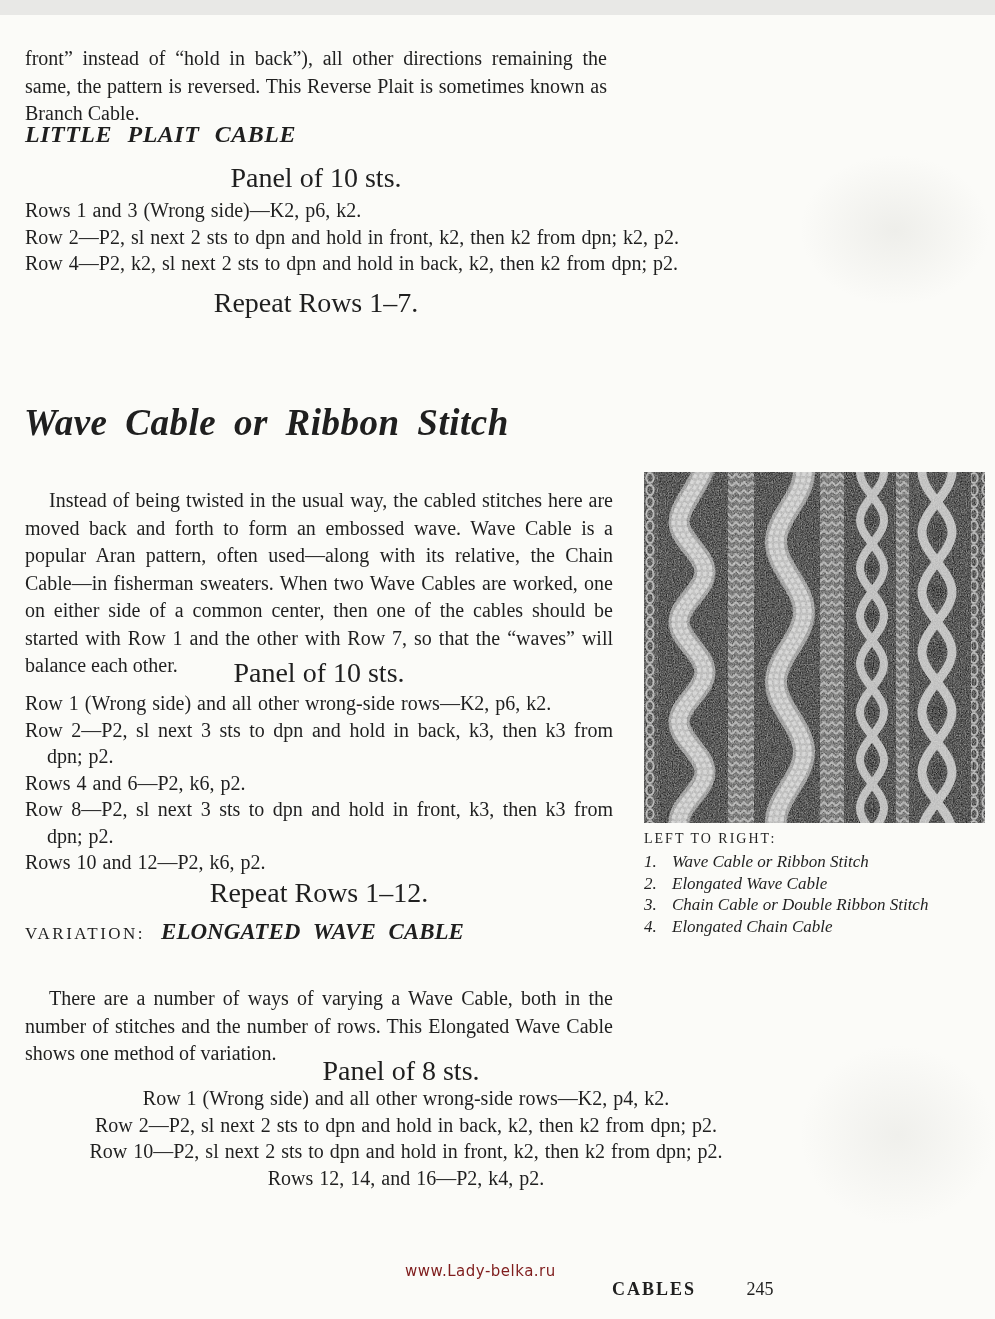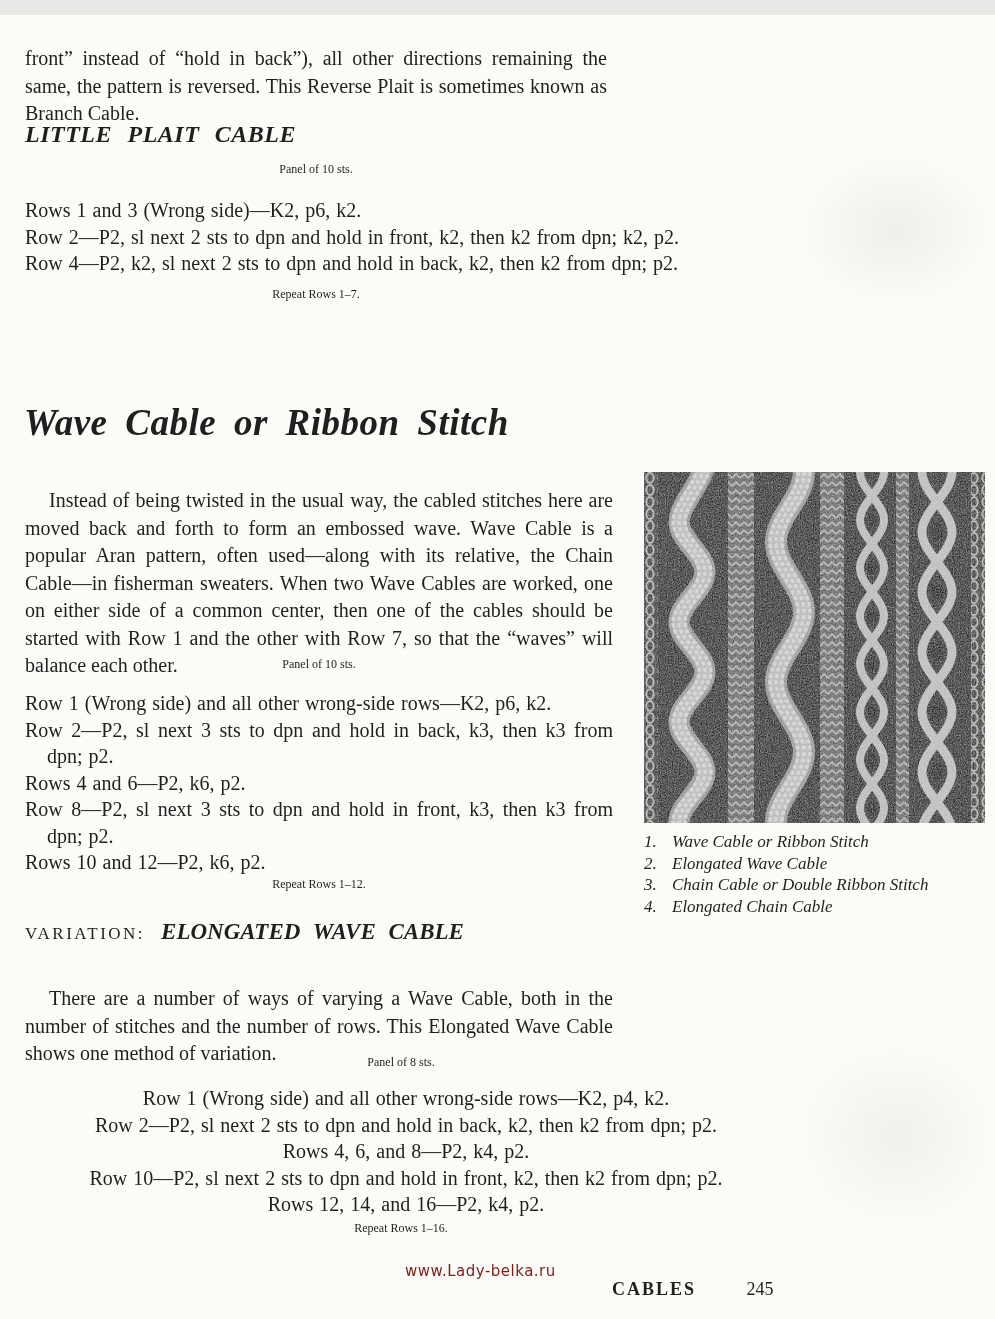--- a/index.html
+++ b/index.html
@@ -17,21 +17,21 @@
   .smudge.s1 { left:800px; top:140px; width:190px; height:150px;
     background:radial-gradient(closest-side, rgba(170,170,162,0.16), rgba(170,170,162,0)); }
   .smudge.s2 { left:800px; top:1030px; width:195px; height:180px;
     background:radial-gradient(closest-side, rgba(170,170,162,0.14), rgba(170,170,162,0)); }
 
   .abs { position:absolute; }
   .para { font-size:20px; line-height:27.5px; text-align:justify; }
   .indent { text-indent:24px; }
   .rows { font-size:20px; line-height:26.5px; }
   .rows .row { padding-left:22px; text-indent:-22px; text-align:justify; word-spacing:1px; }
-  .center { text-align:center; font-size:12px; }
+  .center { text-align:center; font-size:28px; }
 
   .intro       { left:25px; top:10px;  width:582px; }
   .lp-head     { left:25px; top:106px; width:600px; margin:0;
                  font-size:24px; font-style:italic; font-weight:bold;
                  letter-spacing:0.5px; word-spacing:9px; }
   .lp-panel    { left:25px; top:147px; width:582px; }
   .lp-rows     { left:25px; top:182px; width:778px; }
   .lp-rows .row{ text-align:left; }
   .lp-repeat   { left:25px; top:272px; width:582px; }
 
@@ -168,20 +168,21 @@
         <ellipse cx="293" cy="180" rx="6" ry="9"></ellipse>
         <ellipse cx="293" cy="240" rx="6" ry="9"></ellipse>
         <ellipse cx="293" cy="300" rx="6" ry="9"></ellipse>
       </g>
 
       <rect x="0" y="0" width="341" height="351" filter="url(#grain)" opacity="0.55"></rect>
     </svg>
   </div>
 
   <div class="abs caption">
+    <div class="cap-label">LEFT TO RIGHT:</div>
     <div class="cap-item">
       <span class="cap-num">1.</span>
       <span class="cap-text">Wave Cable or Ribbon Stitch</span>
     </div>
     <div class="cap-item">
       <span class="cap-num">2.</span>
       <span class="cap-text">Elongated Wave Cable</span>
     </div>
     <div class="cap-item">
       <span class="cap-num">3.</span>
@@ -195,25 +196,23 @@
 
   <h2 class="abs var-head">
     <span class="var-label">VARIATION:</span>
     <span class="var-title">ELONGATED WAVE CABLE</span>
   </h2>
   <p class="abs para indent var-para">There are a number of ways of varying a Wave Cable, both in the number of stitches and the number of rows. This Elongated Wave Cable shows one method of variation.</p>
   <div class="abs center var-panel">Panel of 8 sts.</div>
   <div class="abs rows var-rows">
     <div class="row">Row 1 (Wrong side) and all other wrong-side rows—K2, p4, k2.</div>
     <div class="row">Row 2—P2, sl next 2 sts to dpn and hold in back, k2, then k2 from dpn; p2.</div>
-    <div class="row">Rows 4, 6, and 8—P2, k4, p2.</div>
     <div class="row">Row 10—P2, sl next 2 sts to dpn and hold in front, k2, then k2 from dpn; p2.</div>
     <div class="row">Rows 12, 14, and 16—P2, k4, p2.</div>
   </div>
-  <div class="abs center var-repeat">Repeat Rows 1–16.</div>
 
   <div class="abs watermark">www.Lady-belka.ru</div>
   <div class="abs foot-line">
     <span class="foot-title">CABLES</span>
     <span class="foot-num">245</span>
   </div>
 
 </div>
 
 </body></html>

